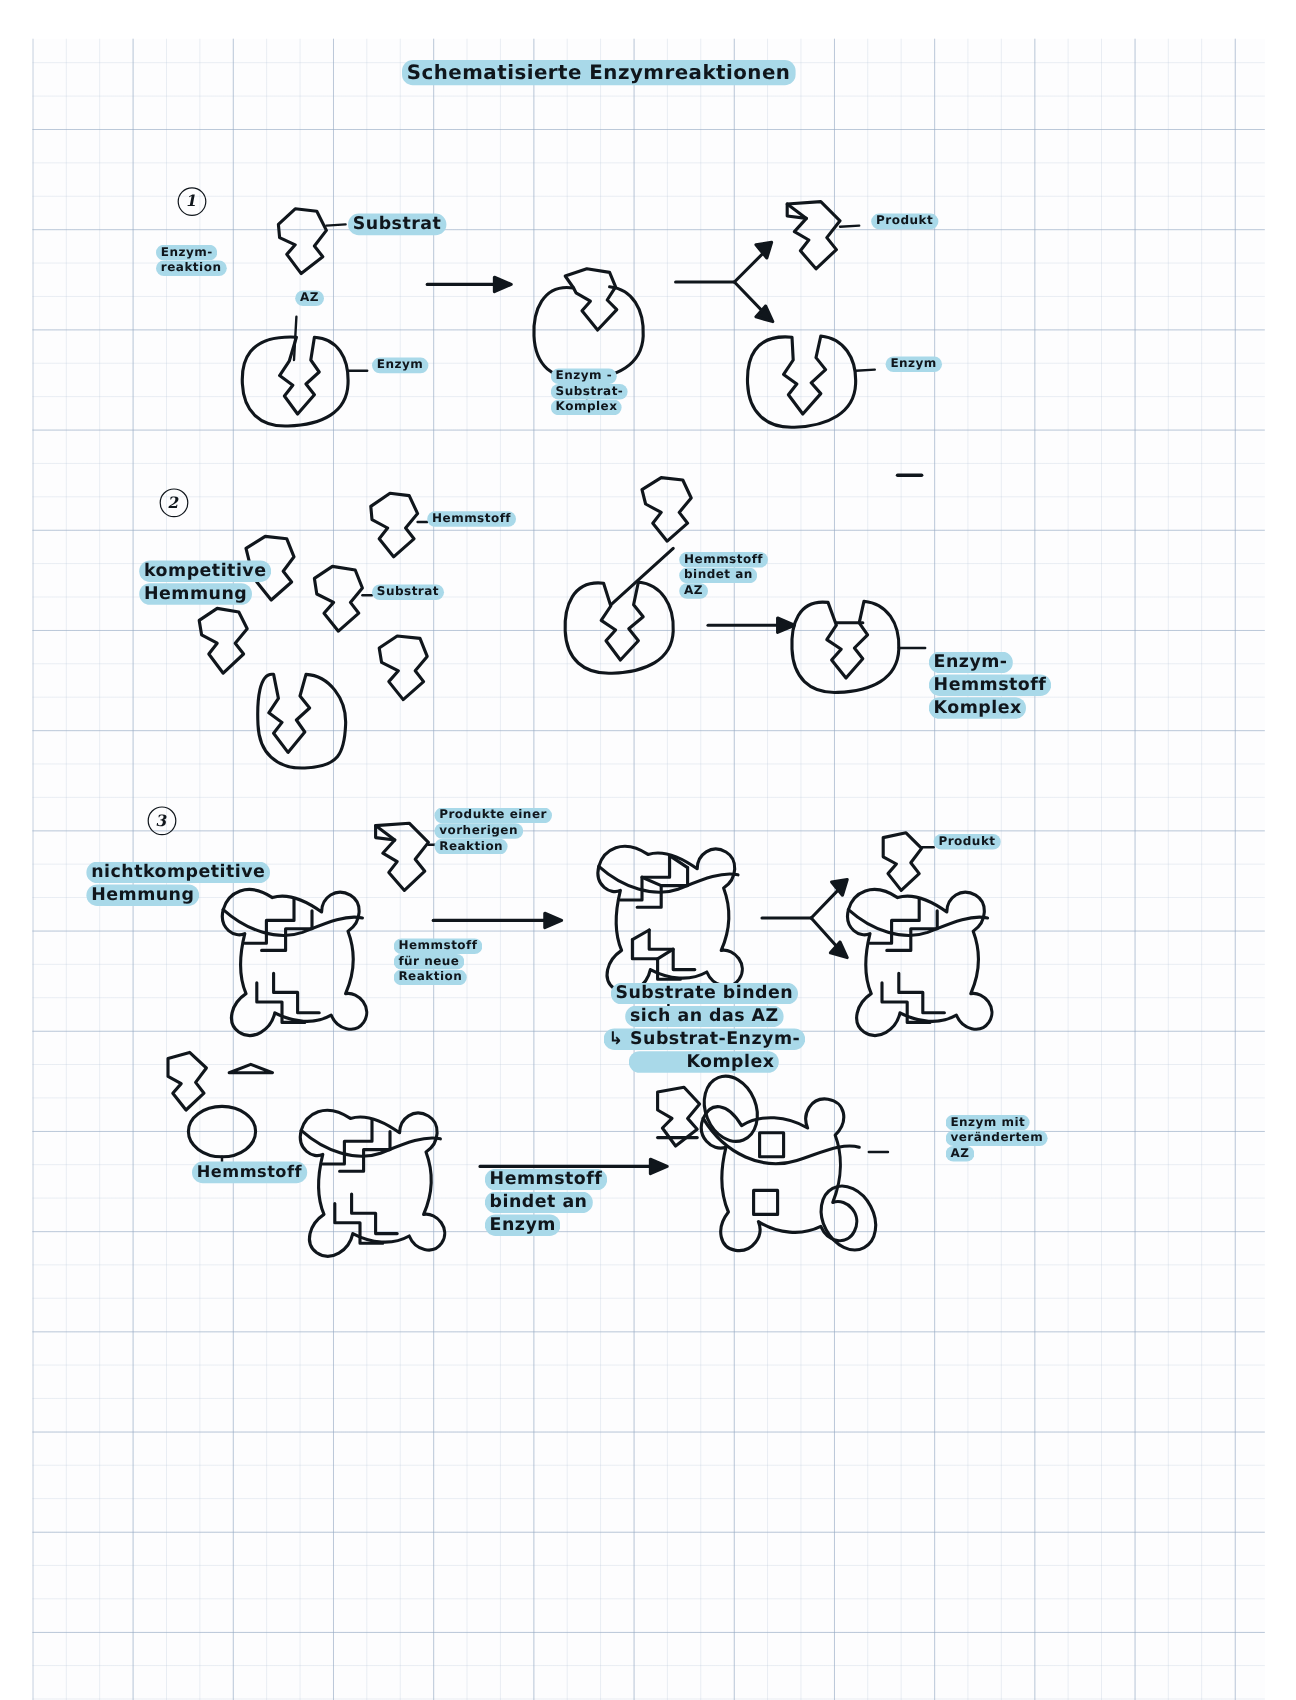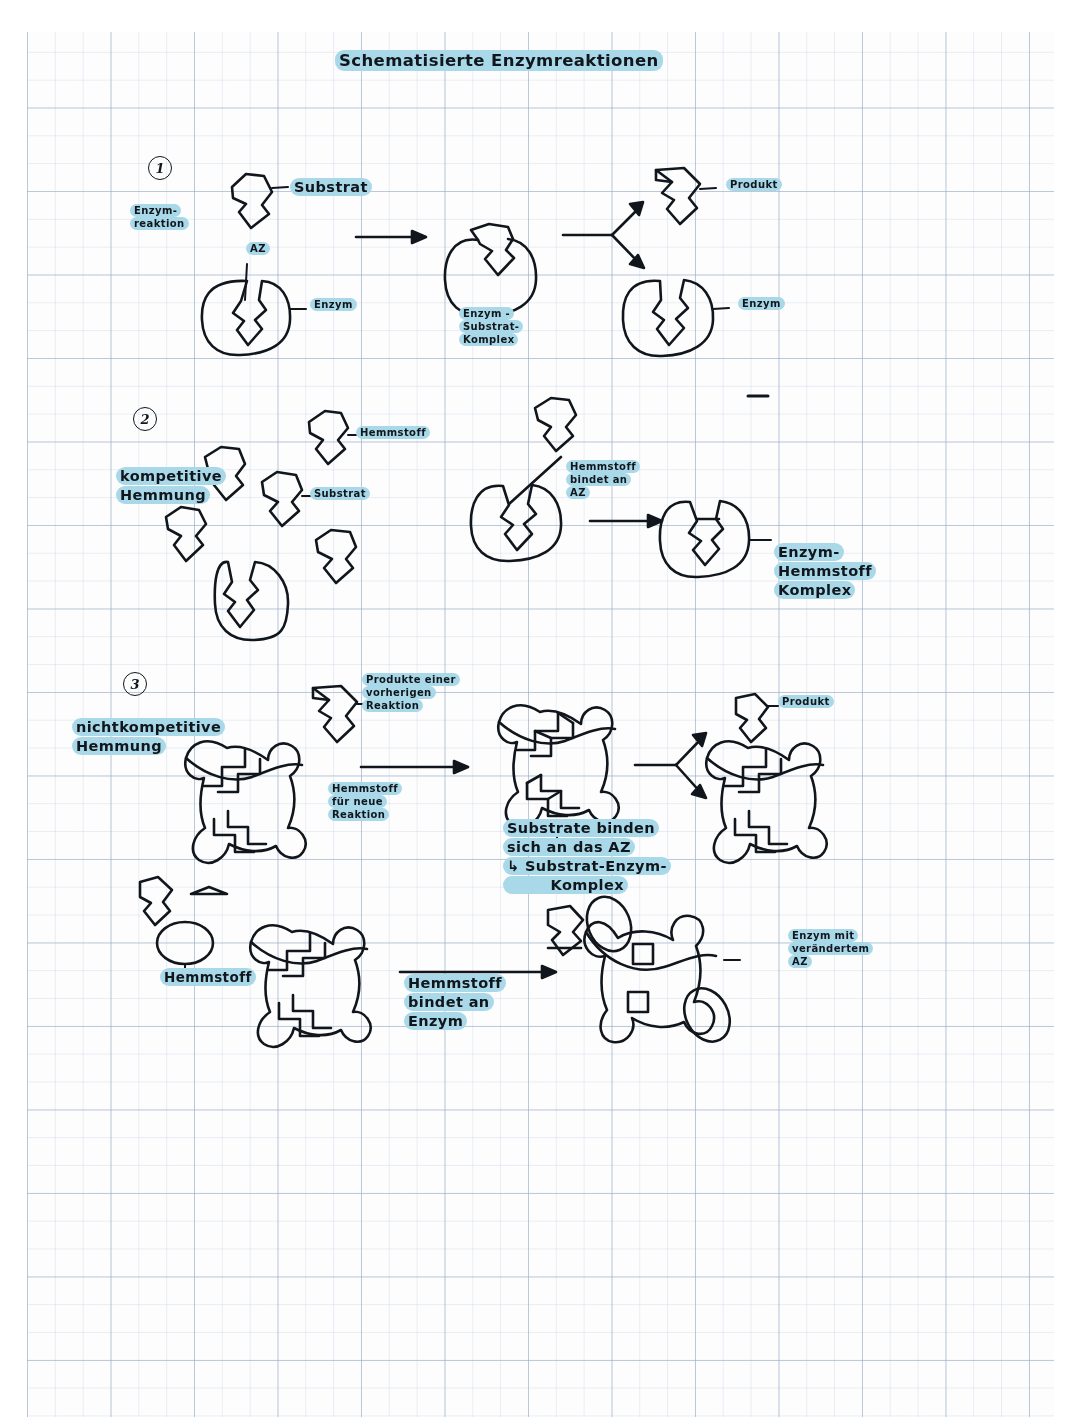--- a/index.html
+++ b/index.html
@@ -346,21 +346,21 @@
 
   <div class="numcirc" style="left:123px;top:640px;">3</div>
   <div class="lbl hl sz14" style="left:72px;top:686px;"><span>nichtkompetitive
 Hemmung</span></div>
   <div class="lbl hl sz15" style="left:362px;top:641px;"><span>Produkte einer
 vorherigen
 Reaktion</span></div>
   <div class="lbl hl sz15" style="left:328px;top:750px;"><span>Hemmstoff
 für neue
 Reaktion</span></div>
-  <div class="lbl hl sz14" style="left:503px;top:787px;"><span>Substrate binden
+  <div class="lbl hl sz14" style="left:503px;top:787px;text-align:center;"><span>Substrate binden
 sich an das AZ
 ↳ Substrat-Enzym-
         Komplex</span></div>
   <div class="lbl hl sz15" style="left:778px;top:663px;"><span>Produkt</span></div>
   <div class="lbl hl sz13" style="left:160px;top:937px;"><span>Hemmstoff</span></div>
   <div class="lbl hl sz14" style="left:404px;top:942px;"><span>Hemmstoff
 bindet an
 Enzym</span></div>
   <div class="lbl hl sz15" style="left:788px;top:897px;"><span>Enzym mit
 verändertem

